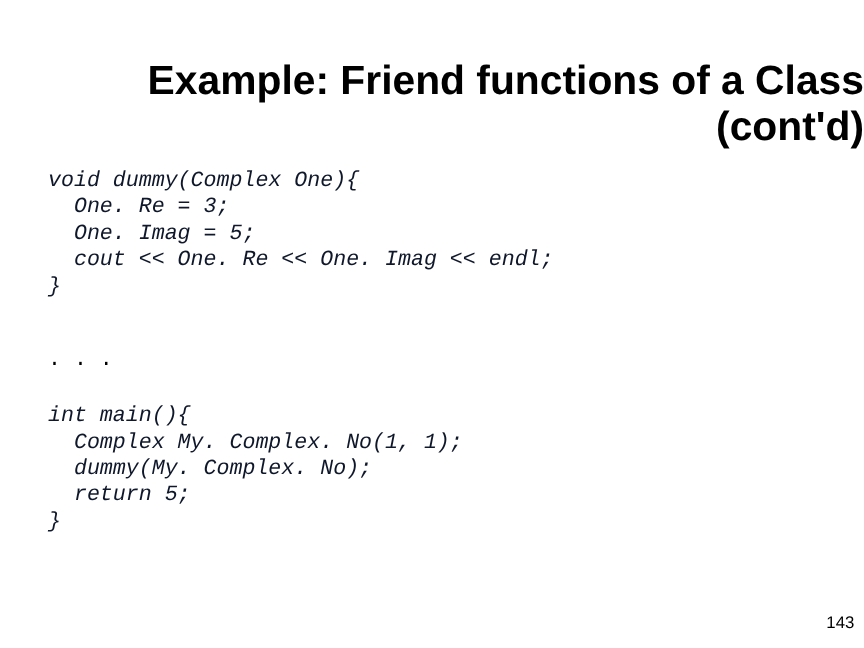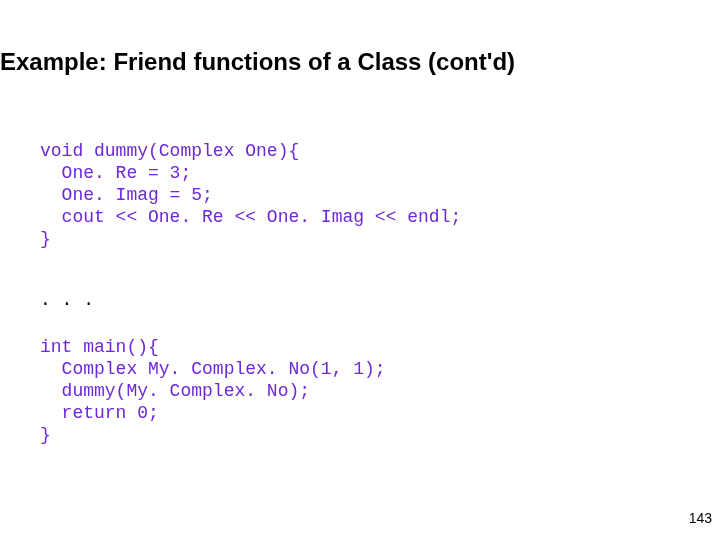--- a/index.html
+++ b/index.html
@@ -14,36 +14,37 @@
   }
   .slide {
     width: 720px;
     height: 540px;
     position: relative;
     box-sizing: border-box;
   }
   .title {
     font-family: Arial, Helvetica, sans-serif;
     font-weight: bold;
-    font-size: 24px;
+    font-size: 34px;
     color: #000;
     position: absolute;
     top: 48px;
     left: 0;
     width: 720px;
-    text-align: left;
+    text-align: right;
   }
   .code-block {
     position: absolute;
     left: 40px;
     font-family: "Courier New", Courier, monospace;
     font-size: 18px;
     line-height: 22px;
     white-space: pre;
-    color: #6d28d9;
+    color: #0f172a;
+    font-style: italic;
   }
   .block1 { top: 140px; }
   .ellipsis {
     position: absolute;
     left: 40px;
     top: 290px;
     font-family: "Courier New", Courier, monospace;
     font-size: 18px;
     color: #000;
   }
@@ -67,17 +68,17 @@
   One. Re = 3;
   One. Imag = 5;
   cout &lt;&lt; One. Re &lt;&lt; One. Imag &lt;&lt; endl;
 }</div>
 
   <div class="ellipsis">. . .</div>
 
   <div class="code-block block2">int main(){
   Complex My. Complex. No(1, 1);
   dummy(My. Complex. No);
-  return 0;
+  return 5;
 }</div>
 
   <div class="page-num">143</div>
 </div>
 
 </body></html>

